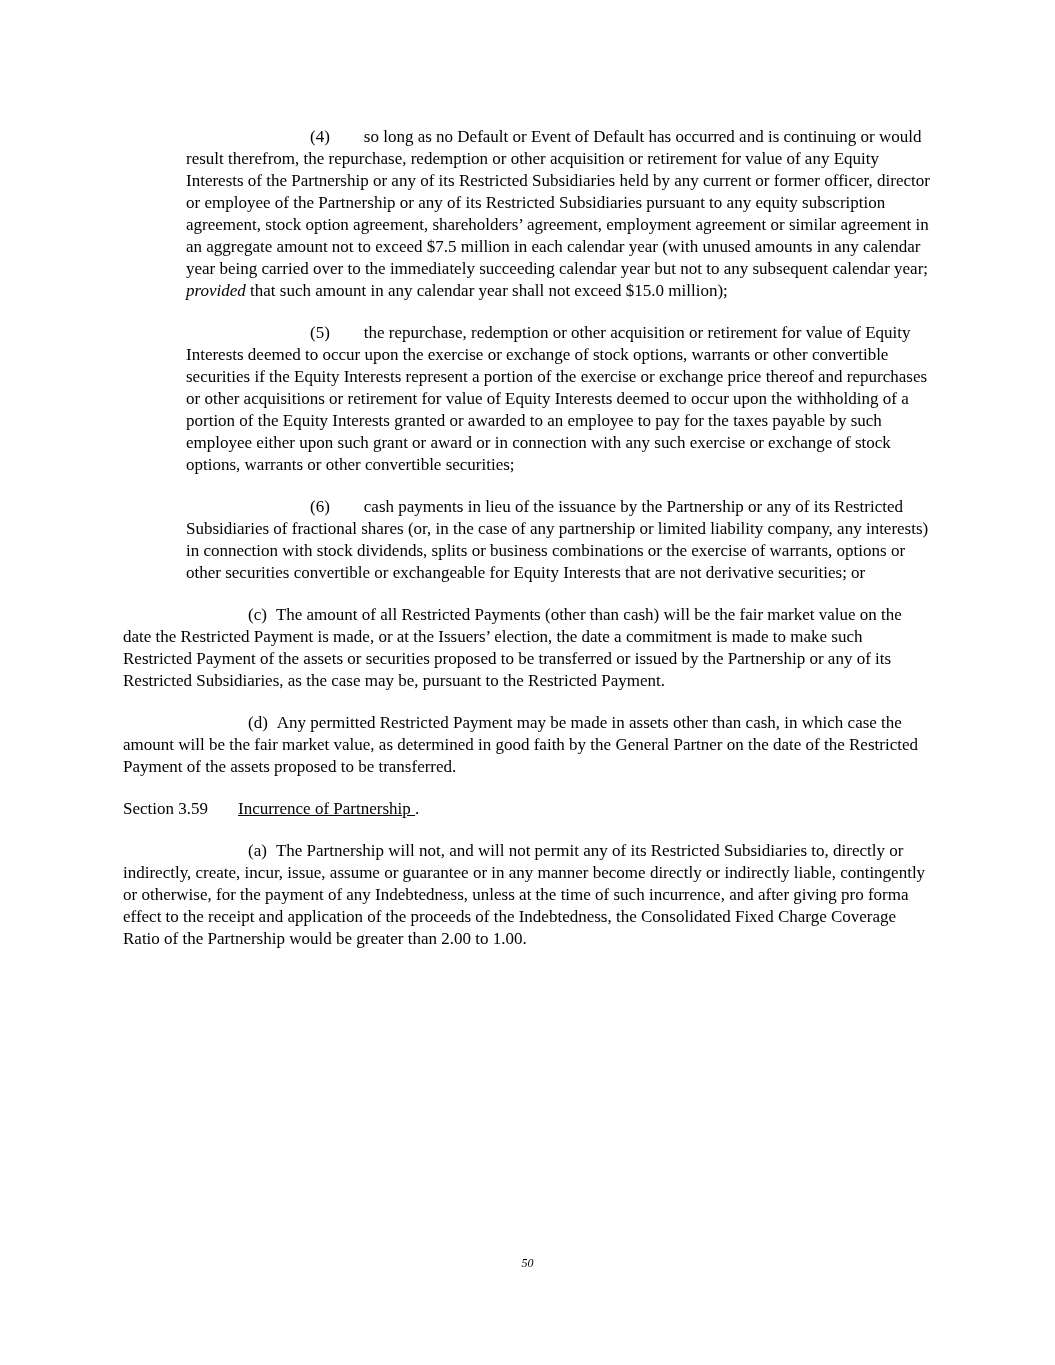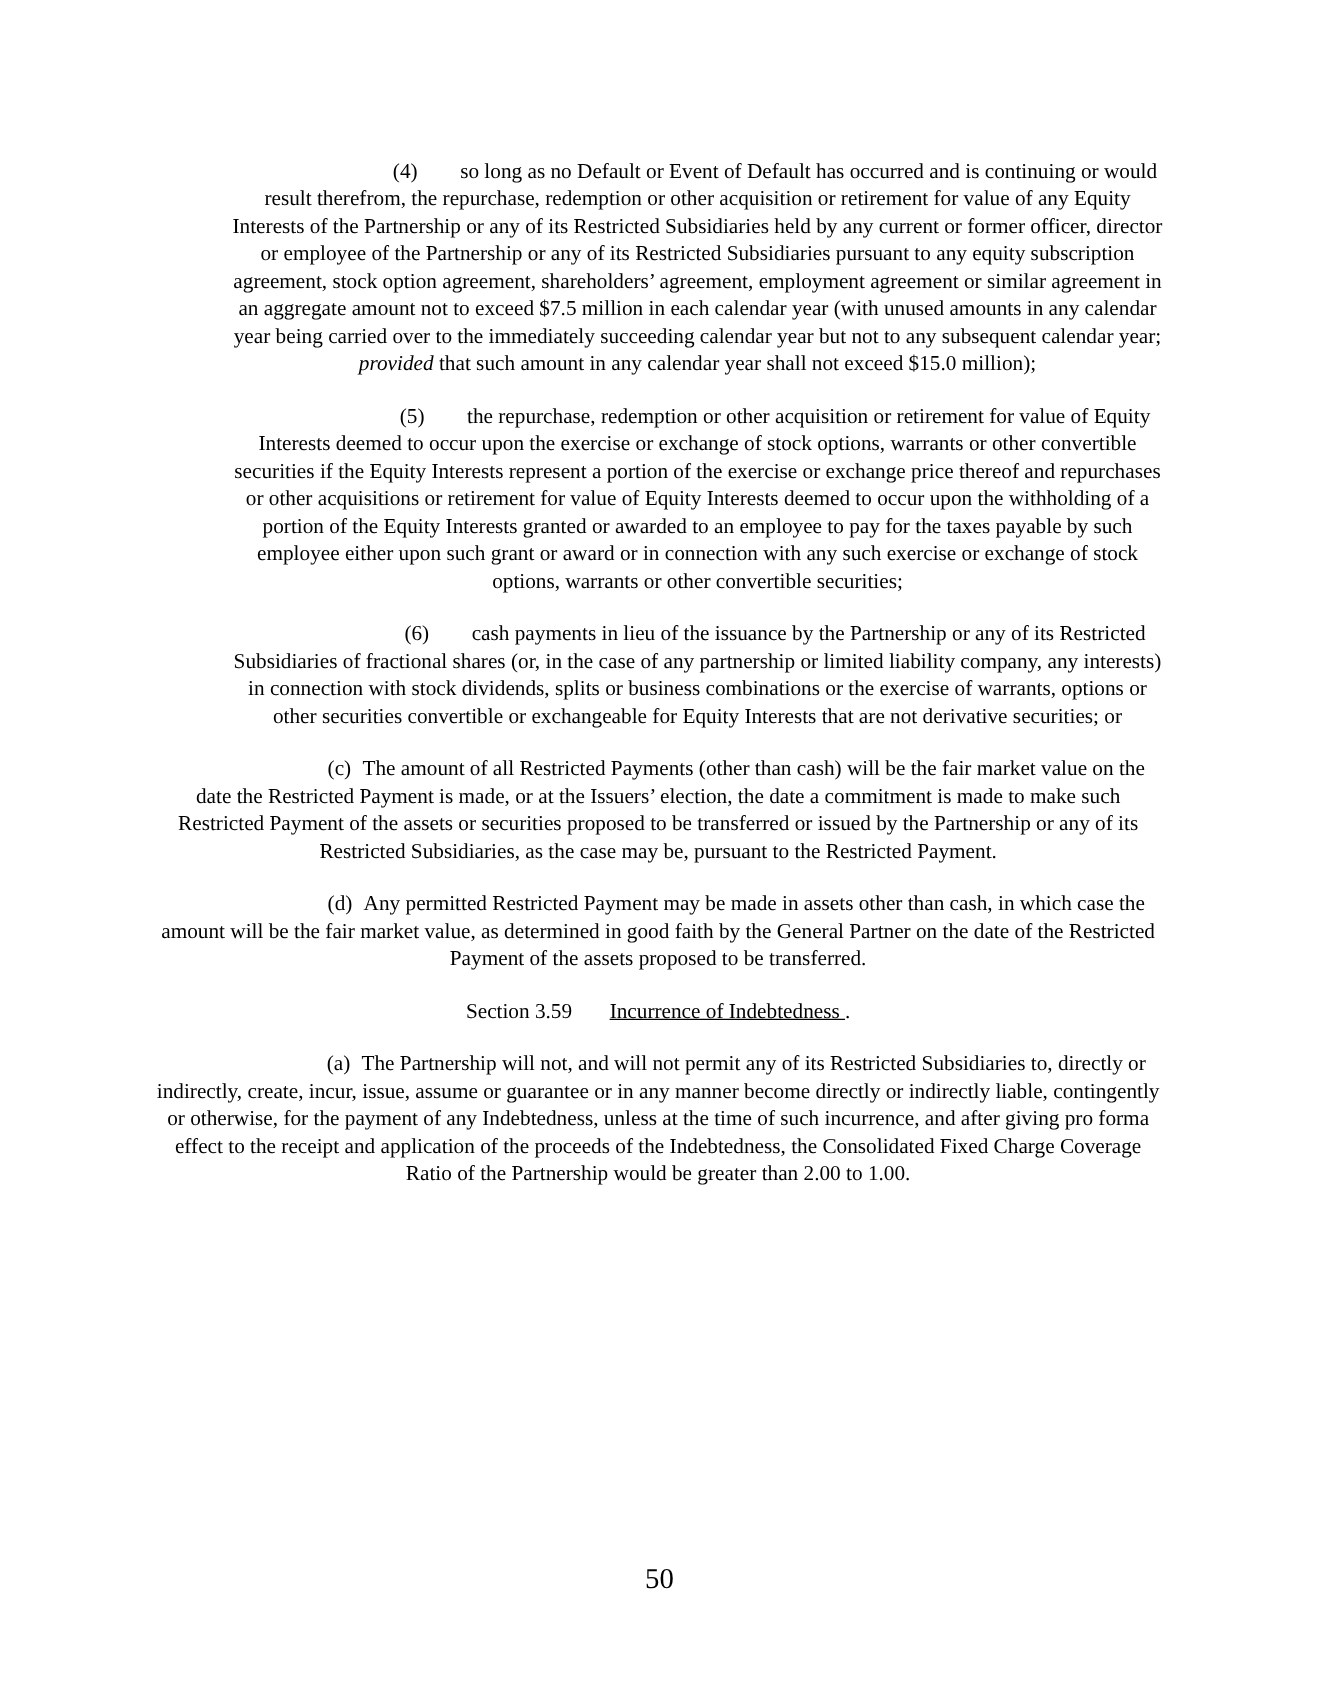--- a/index.html
+++ b/index.html
@@ -16,21 +16,21 @@
     box-sizing: border-box;
     padding: 126px 125px 0 123px;
     font-family: "Liberation Serif", "DejaVu Serif", serif;
     font-size: 17px;
     line-height: 22px;
     color: #000000;
     overflow: hidden;
   }
   .content p {
     margin: 0 0 20px 0;
-    text-align: center;
+    text-align: left;
   }
   p.clause {
     margin-left: 63px;
     text-indent: 124px;
   }
   p.body-para {
     margin-left: 0;
     text-indent: 125px;
   }
   p.section-head {
@@ -42,31 +42,32 @@
   .gap-section{ display: inline-block; width: 30px; }
   .italic { font-style: italic; }
   .underline { text-decoration: underline; }
   .page-number {
     position: absolute;
     left: 0;
     right: 0;
     top: 1252px;
     text-align: center;
     font-family: "Liberation Serif", "DejaVu Serif", serif;
-    font-size: 23px;
+    font-size: 12px;
     color: #000000;
+    font-style: italic;
   }
 </style>
 </head>
 <body>
 
 <div class="page">
   <div class="content" id="doc-body">
       <p class="clause"><span>(4)</span><span class="gap-clause"></span><span>so long as no Default or Event of Default has occurred and is continuing or would result therefrom, the repurchase, redemption or other acquisition or retirement for value of any Equity Interests of the Partnership or any of its Restricted Subsidiaries held by any current or former officer, director or employee of the Partnership or any of its Restricted Subsidiaries pursuant to any equity subscription agreement, stock option agreement, shareholders’ agreement, employment agreement or similar agreement in an aggregate amount not to exceed $7.5 million in each calendar year (with unused amounts in any calendar year being carried over to the immediately succeeding calendar year but not to any subsequent calendar year; </span><span class="italic">provided</span><span> that such amount in any calendar year shall not exceed $15.0 million);</span></p>
       <p class="clause"><span>(5)</span><span class="gap-clause"></span><span>the repurchase, redemption or other acquisition or retirement for value of Equity Interests deemed to occur upon the exercise or exchange of stock options, warrants or other convertible securities if the Equity Interests represent a portion of the exercise or exchange price thereof and repurchases or other acquisitions or retirement for value of Equity Interests deemed to occur upon the withholding of a portion of the Equity Interests granted or awarded to an employee to pay for the taxes payable by such employee either upon such grant or award or in connection with any such exercise or exchange of stock options, warrants or other convertible securities;</span></p>
       <p class="clause"><span>(6)</span><span class="gap-clause"></span><span>cash payments in lieu of the issuance by the Partnership or any of its Restricted Subsidiaries of fractional shares (or, in the case of any partnership or limited liability company, any interests) in connection with stock dividends, splits or business combinations or the exercise of warrants, options or other securities convertible or exchangeable for Equity Interests that are not derivative securities; or</span></p>
       <p class="body-para"><span>(c)</span><span class="gap-body"></span><span>The amount of all Restricted Payments (other than cash) will be the fair market value on the date the Restricted Payment is made, or at the Issuers’ election, the date a commitment is made to make such Restricted Payment of the assets or securities proposed to be transferred or issued by the Partnership or any of its Restricted Subsidiaries, as the case may be, pursuant to the Restricted Payment.</span></p>
       <p class="body-para"><span>(d)</span><span class="gap-body"></span><span>Any permitted Restricted Payment may be made in assets other than cash, in which case the amount will be the fair market value, as determined in good faith by the General Partner on the date of the Restricted Payment of the assets proposed to be transferred.</span></p>
-      <p class="section-head"><span>Section 3.59</span><span class="gap-section"></span><span class="underline">Incurrence of Indebtedness </span><span>.</span></p>
+      <p class="section-head"><span>Section 3.59</span><span class="gap-section"></span><span class="underline">Incurrence of Partnership </span><span>.</span></p>
       <p class="body-para"><span>(a)</span><span class="gap-body"></span><span>The Partnership will not, and will not permit any of its Restricted Subsidiaries to, directly or indirectly, create, incur, issue, assume or guarantee or in any manner become directly or indirectly liable, contingently or otherwise, for the payment of any Indebtedness, unless at the time of such incurrence, and after giving pro forma effect to the receipt and application of the proceeds of the Indebtedness, the Consolidated Fixed Charge Coverage Ratio of the Partnership would be greater than 2.00 to 1.00.</span></p>
     </div>
   <div class="page-number">50</div>
 </div>
 
 </body></html>

